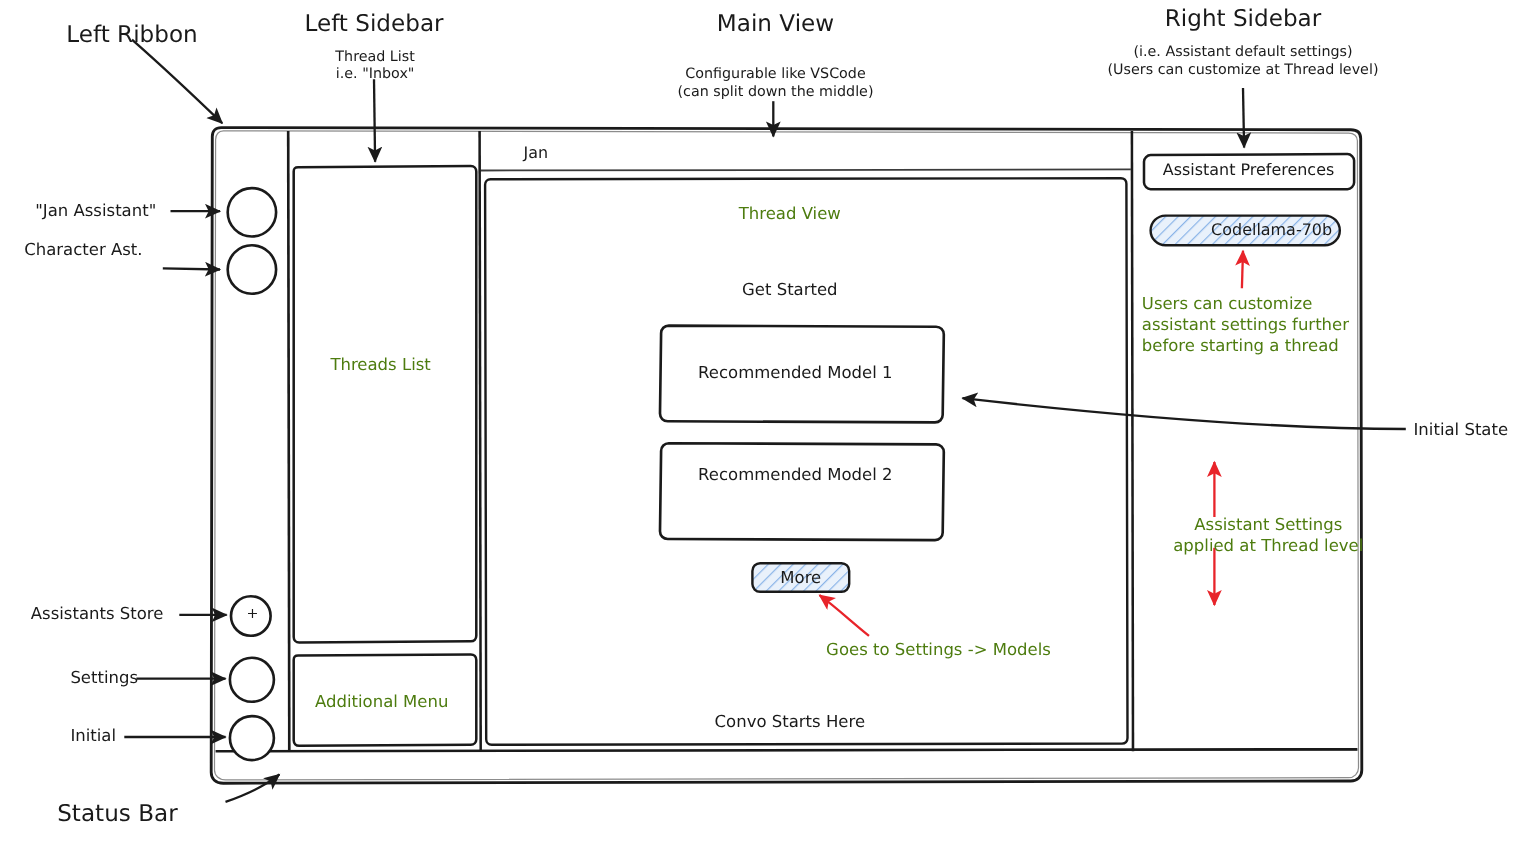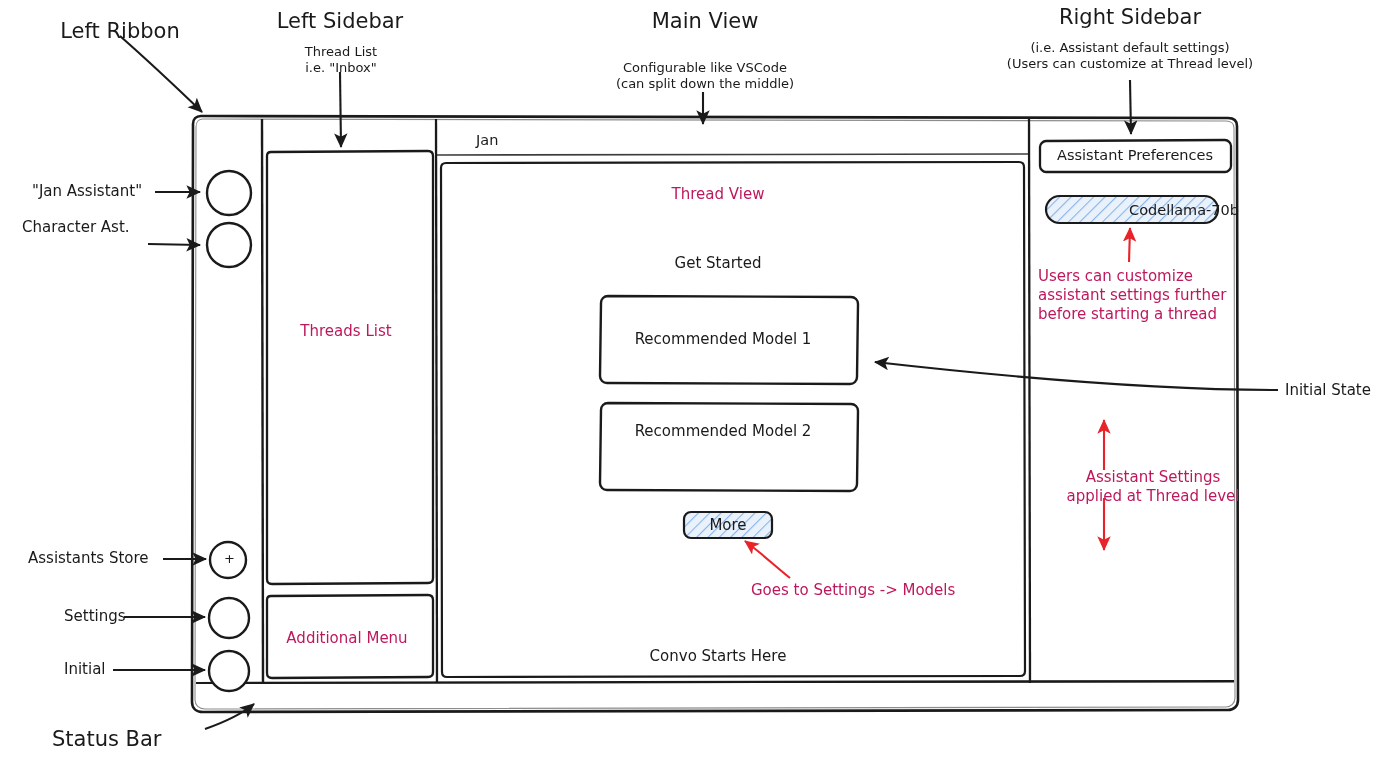--- a/index.html
+++ b/index.html
@@ -26,21 +26,21 @@
     overflow: visible;
   }
   .lbl {
     position: absolute;
     font-family: "DejaVu Sans", sans-serif;
     color: #1a1a1a;
     white-space: nowrap;
     line-height: 1.25;
   }
   .lbl.red {
-    color: #be185d;
+    color: #4d7c0f;
   }
   .lbl.center {
     text-align: center;
     transform: translateX(-50%);
   }
   .lbl.multiline {
     white-space: pre;
   }
   .big {
     font-size: 21px;
@@ -178,21 +178,21 @@
   <div class="lbl med red center" style="left:347px; top:629px;">Additional Menu</div>
 
   <div class="lbl med red center" style="left:718px; top:185px;">Thread View</div>
   <div class="lbl med center" style="left:718px; top:254px;">Get Started</div>
   <div class="lbl med center" style="left:723px; top:330px;">Recommended Model 1</div>
   <div class="lbl med center" style="left:723px; top:422px;">Recommended Model 2</div>
   <div class="lbl med center" style="left:728px; top:516px;">More</div>
   <div class="lbl med center" style="left:718px; top:647px;">Convo Starts Here</div>
 
   <div class="lbl ui center" style="left:1135px; top:146px;">Assistant Preferences</div>
-  <div class="lbl ui center" style="left:1184px; top:201px;">Codellama-70b</div>
+  <div class="lbl ui center" style="left:1156px; top:201px;">Codellama-70b</div>
 
   <div style="position:absolute; left:207px; top:171px; width:44px; height:44px; border-radius:50%;"></div>
   <div style="position:absolute; left:207px; top:223px; width:44px; height:44px; border-radius:50%;"></div>
   <div style="position:absolute; left:210px; top:542px; width:36px; height:36px; border-radius:50%;">
     <span class="lbl" style="left:14px; top:9px; font-size:13px;">+</span>
   </div>
   <div style="position:absolute; left:209px; top:598px; width:40px; height:40px; border-radius:50%;"></div>
   <div style="position:absolute; left:209px; top:651px; width:40px; height:40px; border-radius:50%;"></div>
 
   <div style="position:absolute; left:267px; top:151px; width:166px; height:433px;"></div>

